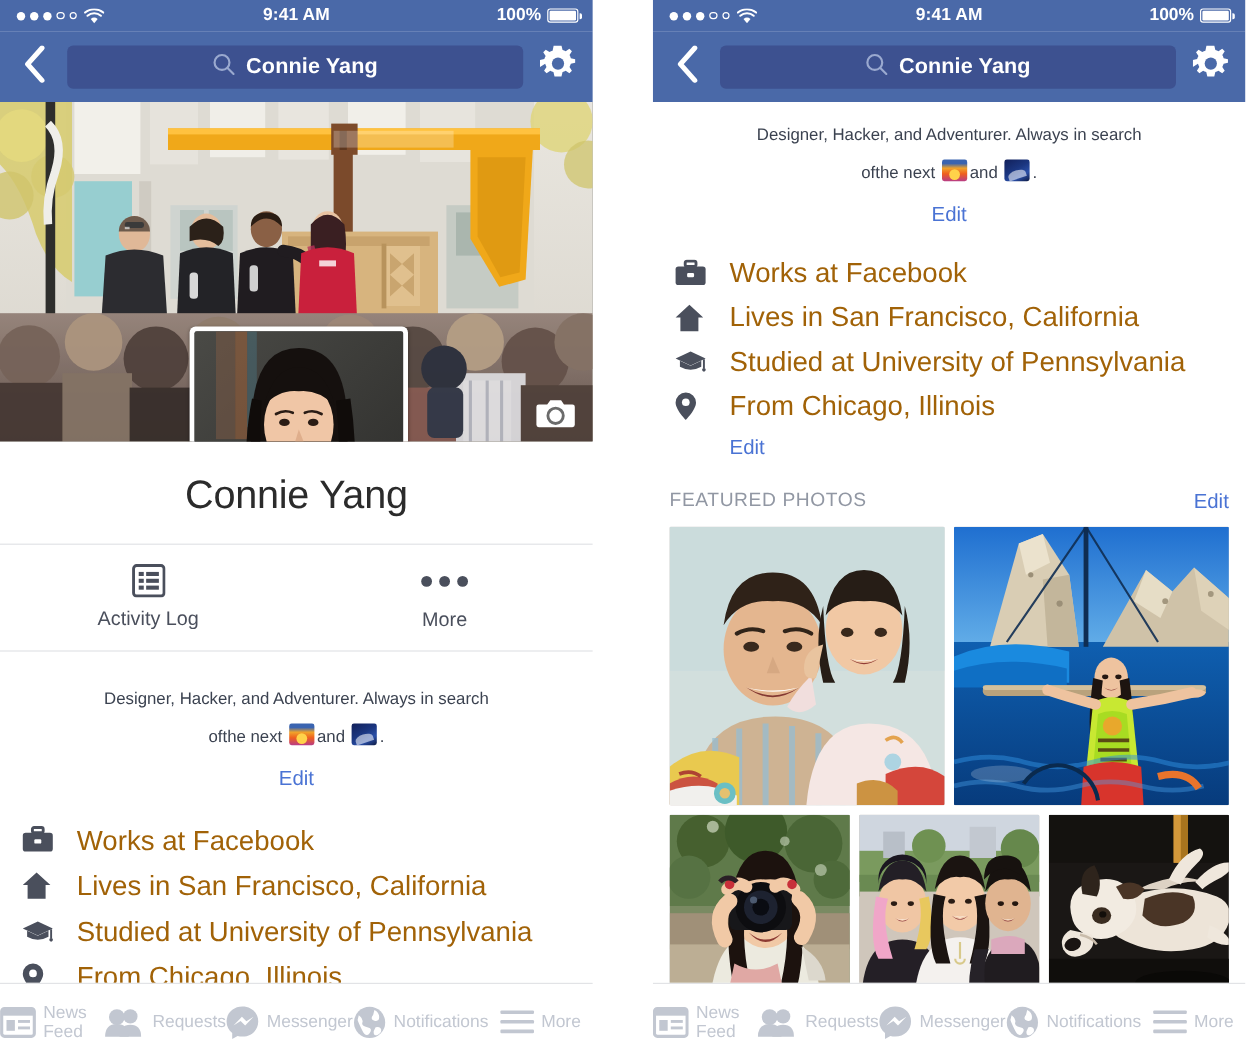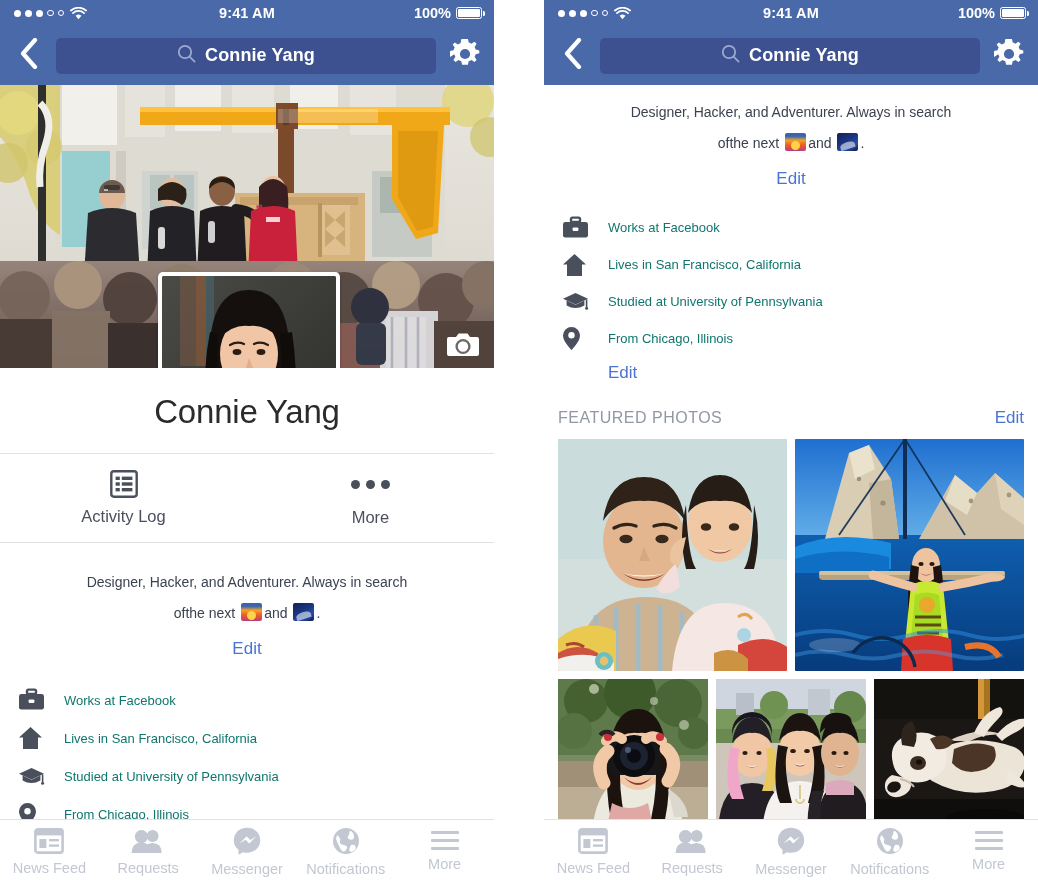--- a/index.html
+++ b/index.html
@@ -77,40 +77,40 @@
   .emoji.sunset:after{content:"";position:absolute;left:50%;top:42%;width:9px;height:9px;margin-left:-4.5px;border-radius:50%;background:#ffd24a;}
   .emoji.night{background:linear-gradient(150deg,#12205a 0%,#1b3680 45%,#2a4fa8 72%,#0d1940 100%);}
   .emoji.night:after{content:"";position:absolute;left:3px;top:9px;width:15px;height:7px;background:rgba(255,255,255,.55);border-radius:50% 50% 0 0;transform:rotate(-18deg);}
   .editlink{display:inline-block;margin-top:10px;font-size:17px;color:#4a73d4;cursor:pointer;}
 
   
   .infolist{padding:22px 0 0;}
   .inforow{display:flex;align-items:center;height:38px;padding-left:18px;cursor:pointer;}
   .inforow .ico{width:46px;display:flex;align-items:center;justify-content:flex-start;}
   .inforow .ico svg{display:block;}
-  .inforow .txt{font-size:13px;color:#0f766e;}
+  .inforow .txt{font-size:23px;color:#a16207;}
   .infoedit{padding-left:64px;font-size:17px;color:#4a73d4;margin-top:6px;display:inline-block;cursor:pointer;}
 
   
   .sect{display:flex;align-items:center;justify-content:space-between;padding:0 14px;height:42px;}
   .sect .t{font-size:16px;letter-spacing:0.5px;color:#9197a3;}
   .sect .e{font-size:17px;color:#4a73d4;cursor:pointer;}
 
   
   .grid{padding:0 14px;}
   .grow{display:flex;gap:8px;margin-bottom:8px;}
   .ph{position:relative;overflow:hidden;background:#ccc;border-radius:1px;cursor:pointer;}
   .ph svg{display:block;}
 
   
   .tabbar{
     position:absolute;left:0;right:0;bottom:0;height:63px;background:#fff;
     border-top:1px solid #e2e3e6;display:flex;align-items:center;z-index:20;
   }
-  .tab{flex:1;display:flex;flex-direction:column;align-items:center;justify-content:center;gap:6px;cursor:pointer;}
+  .tab{flex:1;display:flex;flex-direction:row;align-items:center;justify-content:center;gap:6px;cursor:pointer;}
   .tab .lbl{font-size:14.5px;color:#c2c7d1;}
   .tab svg{display:block;}
   .hamb{display:flex;flex-direction:column;gap:5px;width:28px;}
   .hamb i{height:3px;background:#c2c7d1;border-radius:1px;display:block;}
 </style>
 </head>
 <body>
 
 <div class="stage">
 

